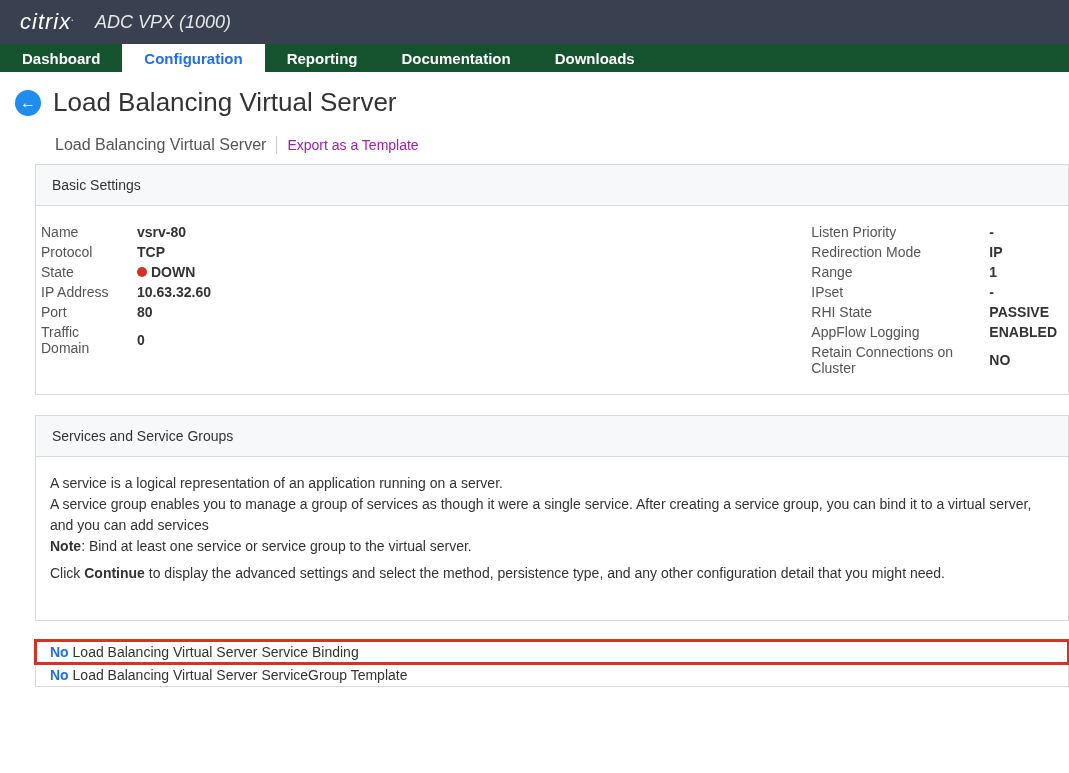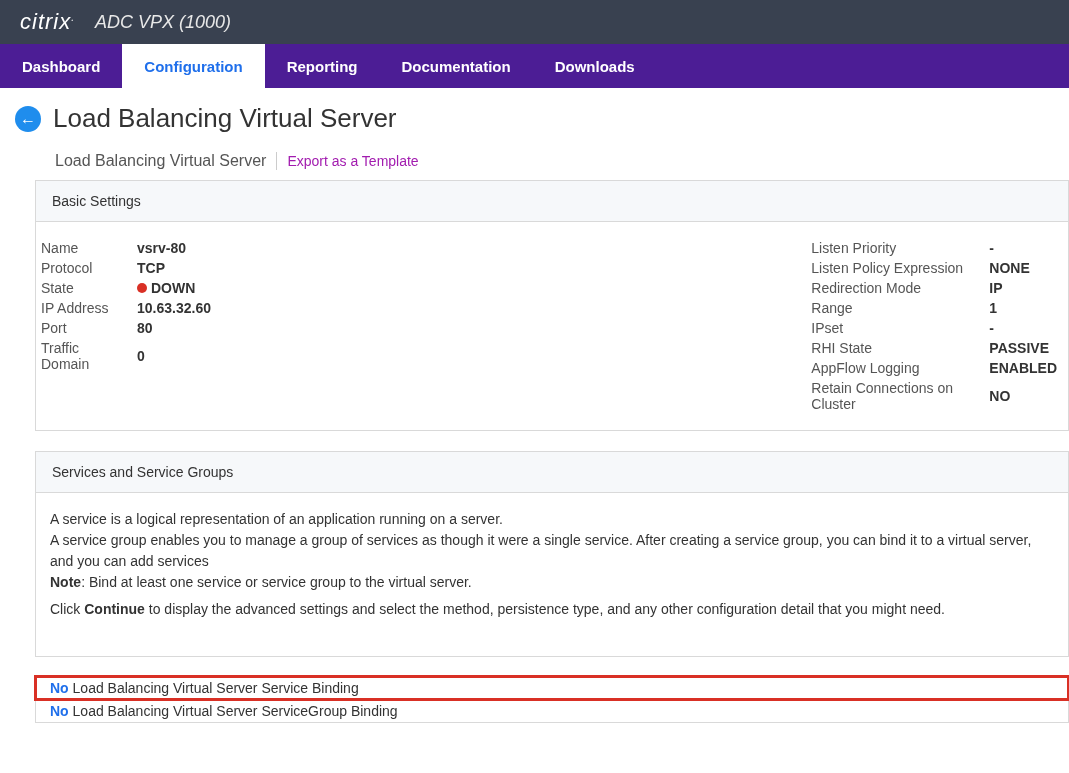--- a/index.html
+++ b/index.html
@@ -26,23 +26,23 @@
     margin-right: 20px;
     font-family: Arial, sans-serif;
   }
   .logo .dot { font-size: 10px; vertical-align: super; }
   .product-title {
     font-size: 18px;
     font-weight: 400;
     color: #e8e8e8;
   }
   .navbar {
-    background: #4c1d95;
-    display: flex;
-    height: 44px;
+    background: #14532d;
+    display: flex;
+    height: 28px;
   }
   .nav-item {
     padding: 0 22px;
     display: flex;
     align-items: center;
     color: #fff;
     font-size: 15px;
     cursor: pointer;
     font-weight: 600;
   }
@@ -208,24 +208,20 @@
         </tbody>
           </table>
       </div>
       <div class="spacer"></div>
       <div class="settings-col right">
         <table class="settings-table">
           <tbody>
               <tr>
                 <td class="label2">Listen Priority</td>
                 <td class="value">-</td>
-              </tr>
-          <tr>
-                <td class="label2">Listen Policy Expression</td>
-                <td class="value">NONE</td>
               </tr>
           <tr>
                 <td class="label2">Redirection Mode</td>
                 <td class="value">IP</td>
               </tr>
           <tr>
                 <td class="label2">Range</td>
                 <td class="value">1</td>
               </tr>
           <tr>
@@ -261,16 +257,16 @@
           <span>Click </span><b>Continue</b><span> to display the advanced settings and select the method, persistence type, and any other configuration detail that you might need.</span>
         </div>
       </div>
     </div>
   </div>
 
   <div class="binding-row highlight">
     <span class="no">No</span><span> Load Balancing Virtual Server Service Binding</span>
   </div>
   <div class="binding-row">
-    <span class="no">No</span><span> Load Balancing Virtual Server ServiceGroup Binding</span>
+    <span class="no">No</span><span> Load Balancing Virtual Server ServiceGroup Template</span>
   </div>
 
 </div>
 
 </body></html>

